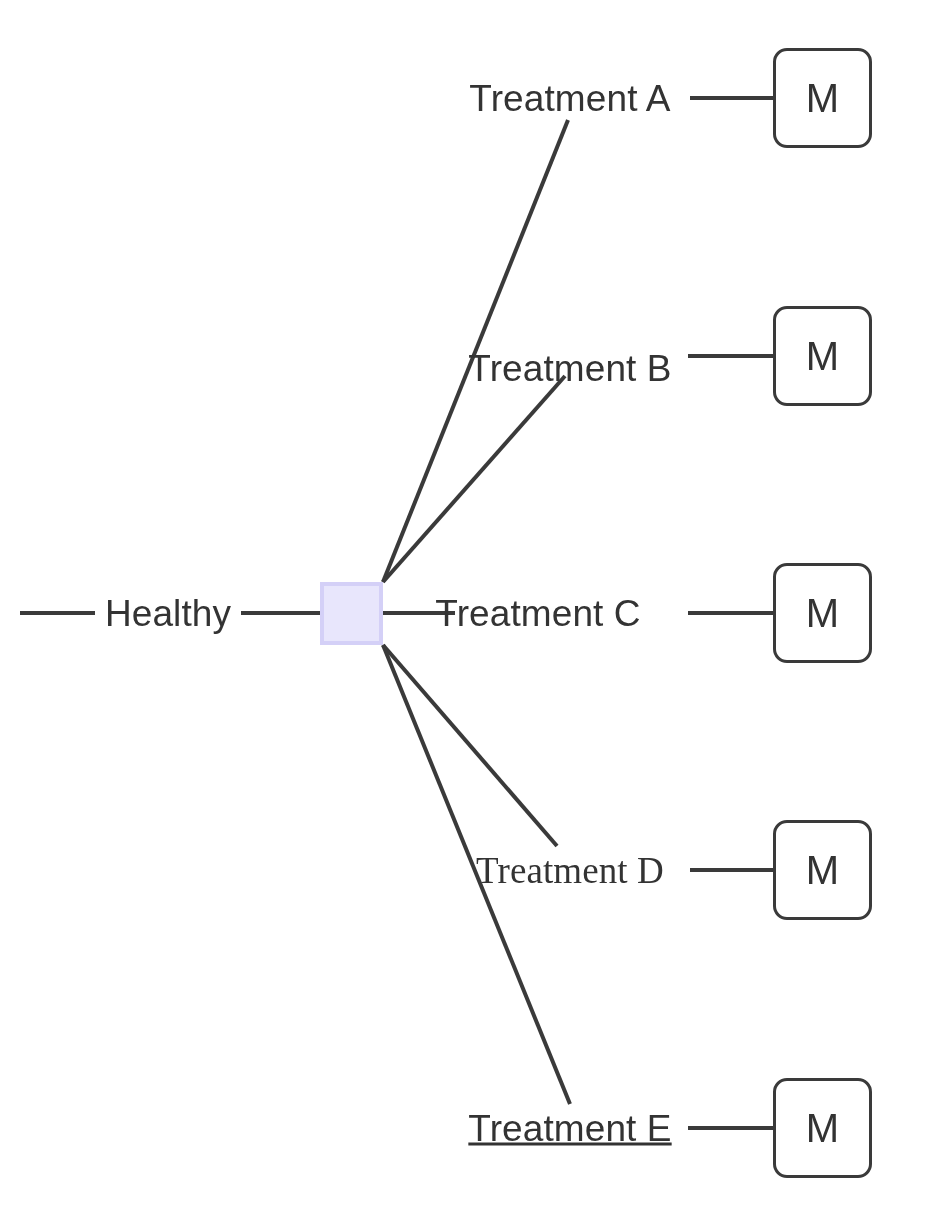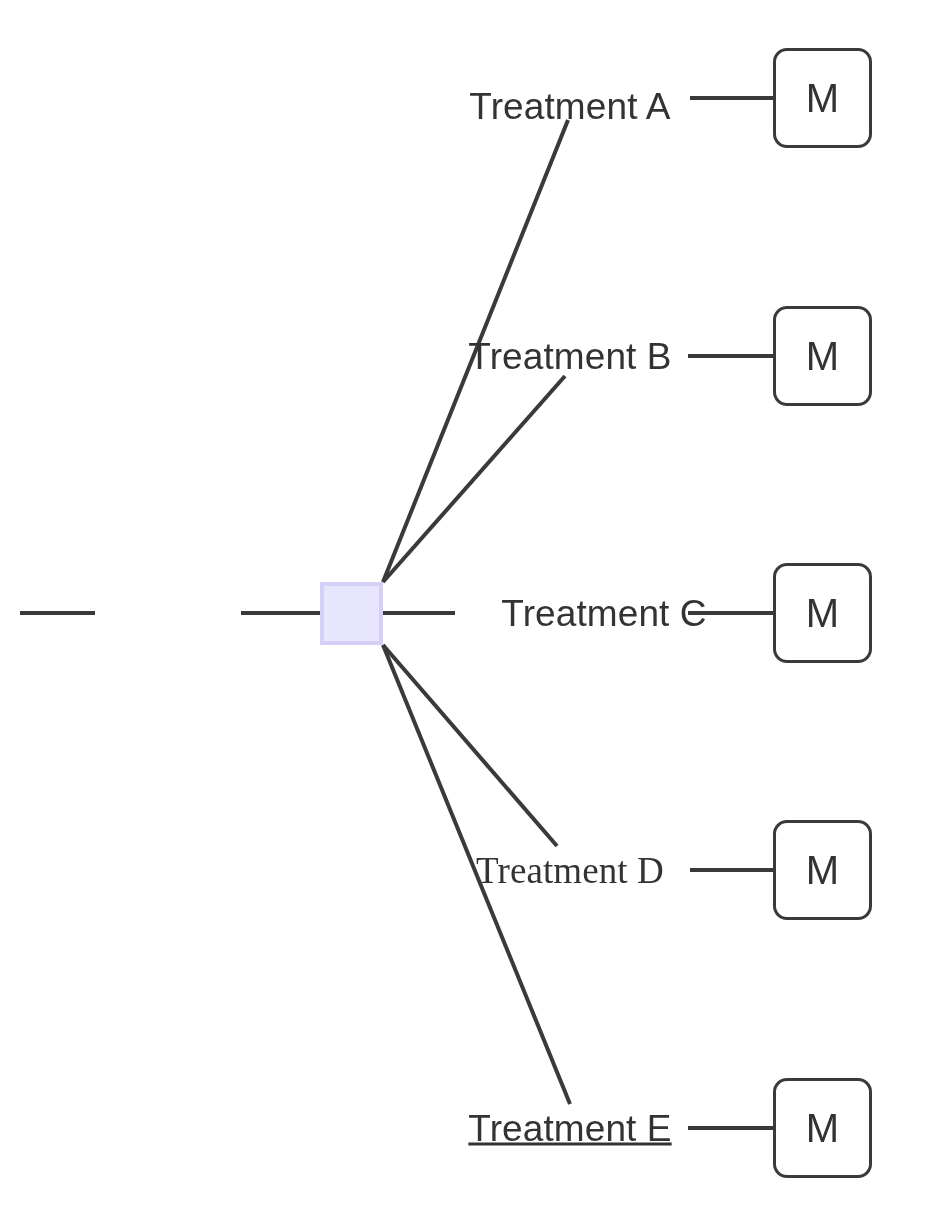--- a/index.html
+++ b/index.html
@@ -74,31 +74,32 @@
         <line x1="688" y1="613" x2="773" y2="613"></line>
         <line x1="383" y1="645" x2="557" y2="846"></line>
         <line x1="690" y1="870" x2="773" y2="870"></line>
         <line x1="383" y1="645" x2="570" y2="1104"></line>
         <line x1="688" y1="1128" x2="773" y2="1128"></line>
       </g>
   </svg>
 
   <div class="hub-node" style="left: 320px; top: 582px; width: 63px; height: 63px;"></div>
 
+  <div class="node-label" style="left: 168px; top: 613px;">Healthy</div>
 
   <div id="branch-layer">
-      <div class="node-label" style="left: 570px; top: 98px; margin-top: 8px;">Treatment A</div>
+      <div class="node-label" style="left: 570px; top: 98px;">Treatment A</div>
       <div class="metric-box" style="left: 773px; top: 48px; width: 99px; height: 100px;">
         <span class="metric-box-text">M</span>
       </div>
-      <div class="node-label" style="left: 570px; top: 356px;">Treatment B</div>
+      <div class="node-label" style="left: 570px; top: 368px;">Treatment B</div>
       <div class="metric-box" style="left: 773px; top: 306px; width: 99px; height: 100px;">
         <span class="metric-box-text">M</span>
       </div>
-      <div class="node-label" style="left: 604px; top: 613px;">Treatment C</div>
+      <div class="node-label" style="left: 538px; top: 613px;">Treatment C</div>
       <div class="metric-box" style="left: 773px; top: 563px; width: 99px; height: 100px;">
         <span class="metric-box-text">M</span>
       </div>
       <div class="node-label" style="left: 570px; top: 870px; font-family: Liberation Serif, serif;">Treatment D</div>
       <div class="metric-box" style="left: 773px; top: 820px; width: 99px; height: 100px;">
         <span class="metric-box-text">M</span>
       </div>
       <div class="node-label" style="left: 570px; top: 1128px; text-decoration: underline;">Treatment E</div>
       <div class="metric-box" style="left: 773px; top: 1078px; width: 99px; height: 100px;">
         <span class="metric-box-text">M</span>

